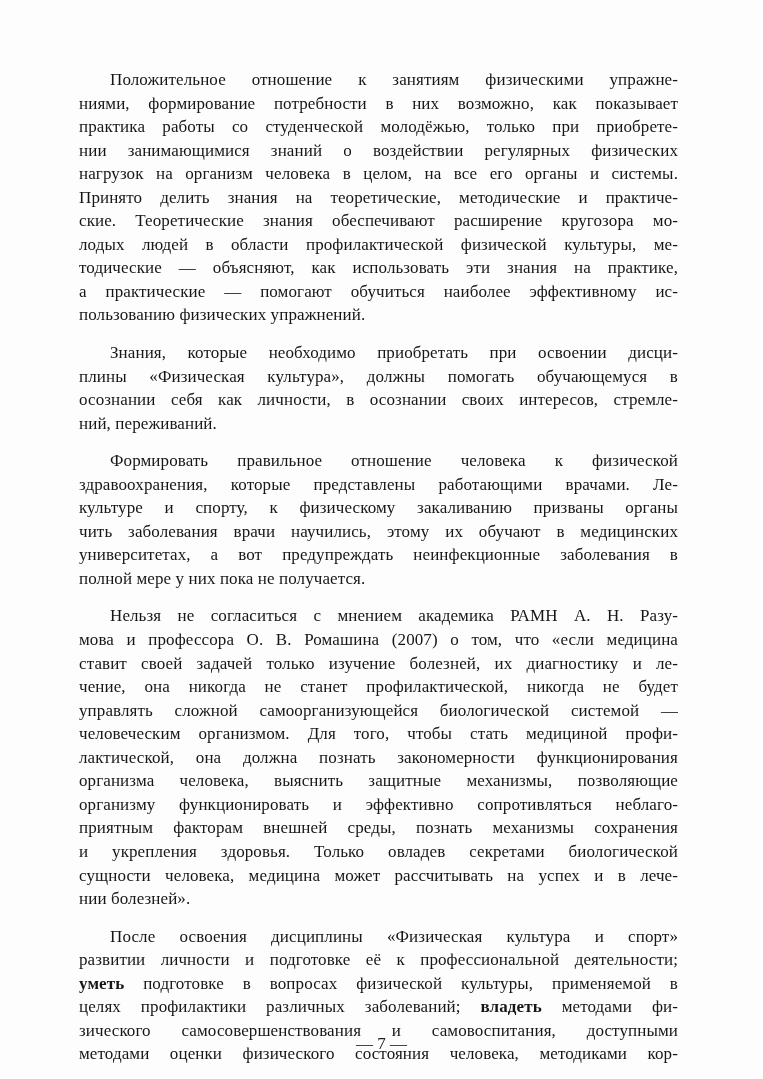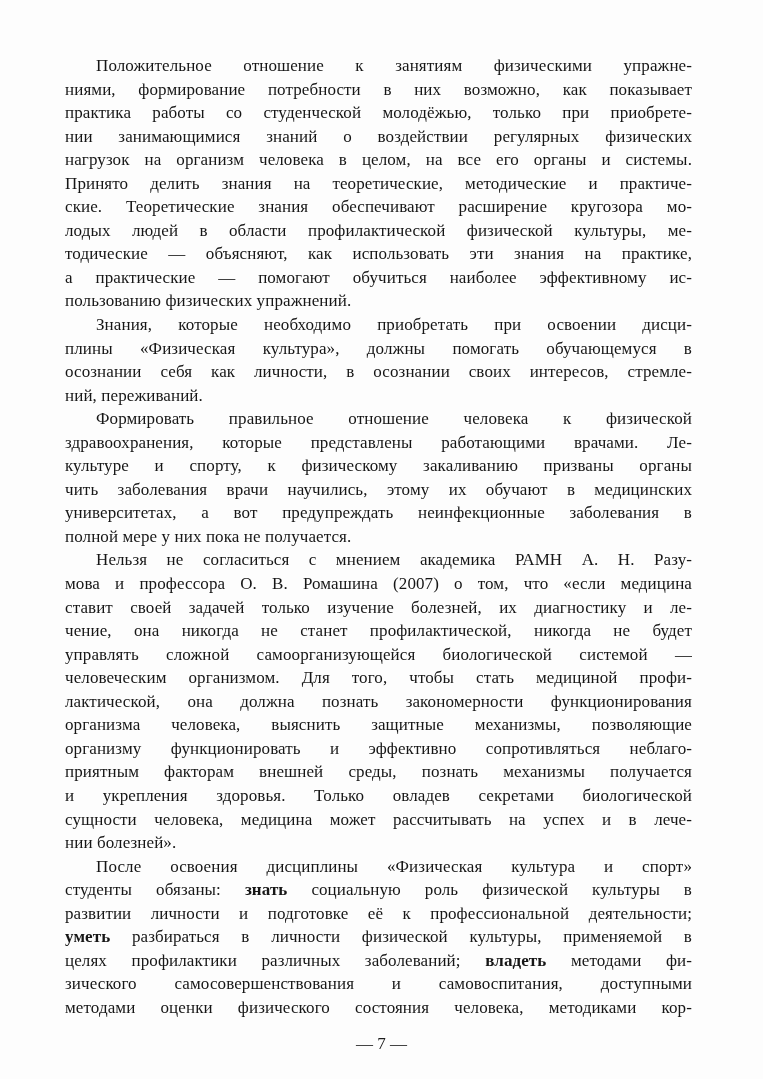--- a/index.html
+++ b/index.html
@@ -20,21 +20,21 @@
     inset: 0;
     background: #fdfdfd;
   }
   .text-block {
     position: absolute;
     left: 65px;
     top: 54px;
     width: 627px;
   }
   .para {
-    margin: 0;
+    margin: 14px;
     padding: 0;
   }
   .line {
     font-size: 17px;
     line-height: 23.55px;
     height: 23.55px;
     overflow: hidden;
     text-align: justify;
     text-align-last: justify;
     white-space: normal;
@@ -94,29 +94,28 @@
       <div class="para">
         <div class="line first"><span>Нельзя не согласиться с мнением академика РАМН А. Н. Разу-</span></div>
         <div class="line"><span>мова и профессора О. В. Ромашина (2007) о том, что «если медицина</span></div>
         <div class="line"><span>ставит своей задачей только изучение болезней, их диагностику и ле-</span></div>
         <div class="line"><span>чение, она никогда не станет профилактической, никогда не будет</span></div>
         <div class="line"><span>управлять сложной самоорганизующейся биологической системой —</span></div>
         <div class="line"><span>человеческим организмом. Для того, чтобы стать медициной профи-</span></div>
         <div class="line"><span>лактической, она должна познать закономерности функционирования</span></div>
         <div class="line"><span>организма человека, выяснить защитные механизмы, позволяющие</span></div>
         <div class="line"><span>организму функционировать и эффективно сопротивляться неблаго-</span></div>
-        <div class="line"><span>приятным факторам внешней среды, познать механизмы получается</span></div>
+        <div class="line"><span>приятным факторам внешней среды, познать механизмы сохранения</span></div>
         <div class="line"><span>и укрепления здоровья. Только овладев секретами биологической</span></div>
         <div class="line"><span>сущности человека, медицина может рассчитывать на успех и в лече-</span></div>
         <div class="line lastline"><span>нии болезней».</span></div>
       </div>
       <div class="para">
         <div class="line first"><span>После освоения дисциплины «Физическая культура и спорт»</span></div>
-        <div class="line"><span>студенты обязаны: </span><b>знать</b><span> социальную роль физической культуры в</span></div>
         <div class="line"><span>развитии личности и подготовке её к профессиональной деятельности;</span></div>
-        <div class="line"><b>уметь</b><span> разбираться в личности физической культуры, применяемой в</span></div>
+        <div class="line"><b>уметь</b><span> подготовке в вопросах физической культуры, применяемой в</span></div>
         <div class="line"><span>целях профилактики различных заболеваний; </span><b>владеть</b><span> методами фи-</span></div>
         <div class="line"><span>зического самосовершенствования и самовоспитания, доступными</span></div>
         <div class="line"><span>методами оценки физического состояния человека, методиками кор-</span></div>
       </div>
     </div>
   <div class="page-number">— 7 —</div>
 </div>
 
 </body></html>

